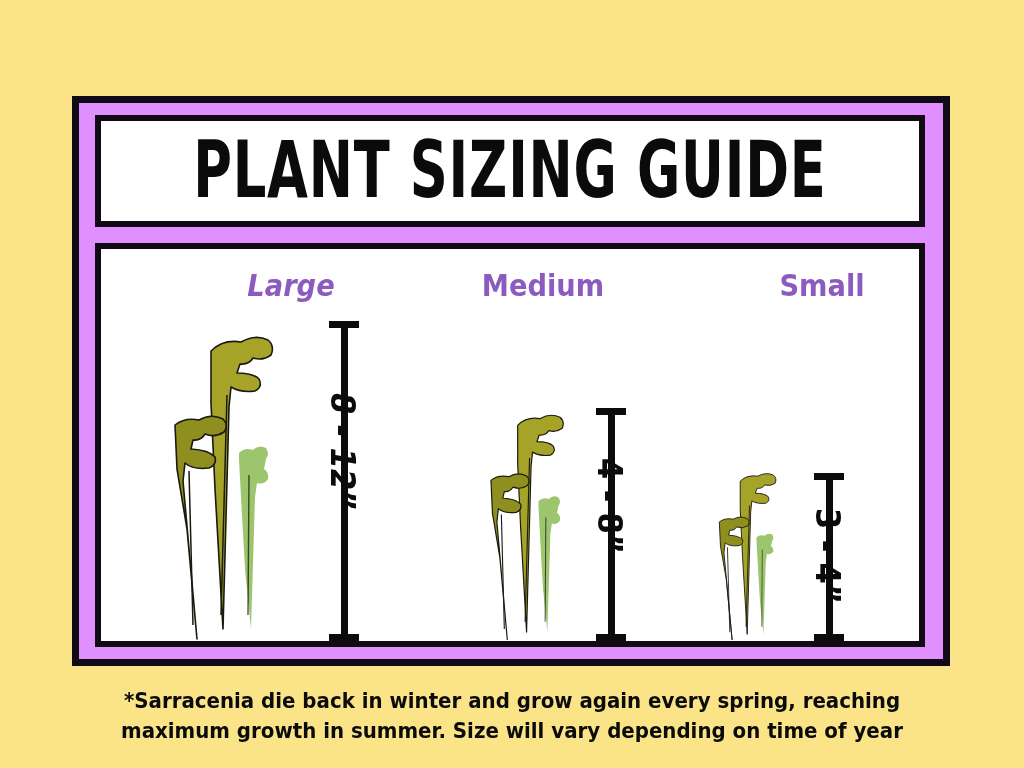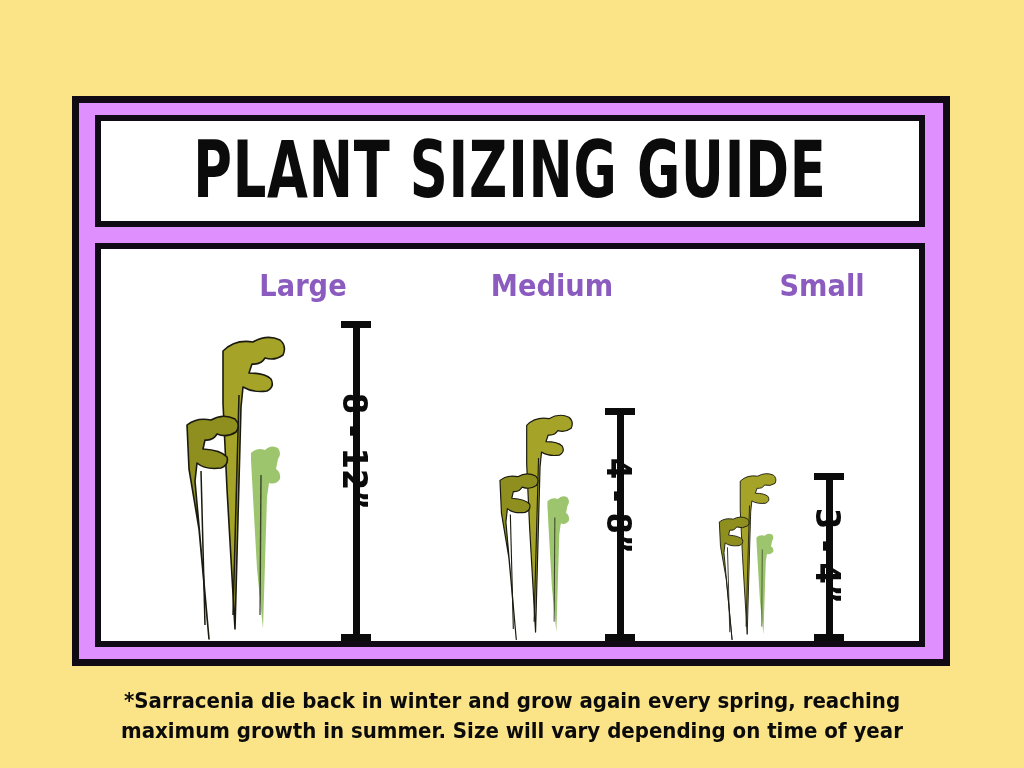--- a/index.html
+++ b/index.html
@@ -161,21 +161,21 @@
 <div id="poster">
 
   <div id="frame"></div>
 
   <div id="title-box">
     <div id="title-text">PLANT SIZING GUIDE</div>
   </div>
 
   <div id="main-panel">
 
-  <div class="plant-group" style="left: 12px; width: 820px; height: 392px;">
+  <div class="plant-group" style="left: 0px; width: 820px; height: 392px; font-style: italic;">
         <div class="size-label" style="left: 130px; bottom: 340px; width: 120px;">Large</div>
         <div class="plant-art" style="left: 70px; width: 124px; height: 312px;">
   <svg viewBox="0 0 124 312" preserveAspectRatio="none" xmlns="http://www.w3.org/2000/svg">
     <g stroke="#1a1a10" stroke-width="1.6" stroke-linejoin="round">
 
       <path d="M68 131 L68 124 Q74 118 82 121 Q88 115 95 119 Q99 125 95 130
                L93 140 Q98 143 97 150 Q93 156 86 154 L84 168
                L80 300 L74 240 L70 168 Z" fill="#9cc56e" stroke="none"></path>
       <path d="M78 146 L77 286" stroke="#1a1a10" stroke-width="1.4" fill="none" opacity="0.75"></path>
 
@@ -193,21 +193,21 @@
     </g>
   </svg>
         </div>
         <div class="measure" style="left: 228px; width: 30px; height: 320px;">
           <div class="stem"></div>
           <div class="cap cap-top"></div>
           <div class="cap cap-bottom"></div>
         </div>
         <div class="measure-label" style="left: 258px; bottom: 215px;">8 - 12”</div>
       </div>
-      <div class="plant-group" style="left: 11px; width: 820px; height: 392px;">
+      <div class="plant-group" style="left: 2px; width: 820px; height: 392px;">
         <div class="size-label" style="left: 360px; bottom: 340px; width: 160px;">Medium</div>
         <div class="plant-art" style="left: 385px; width: 92px; height: 232px;">
   <svg viewBox="0 0 124 312" preserveAspectRatio="none" xmlns="http://www.w3.org/2000/svg">
     <g stroke="#1a1a10" stroke-width="1.6" stroke-linejoin="round">
 
       <path d="M68 131 L68 124 Q74 118 82 121 Q88 115 95 119 Q99 125 95 130
                L93 140 Q98 143 97 150 Q93 156 86 154 L84 168
                L80 300 L74 240 L70 168 Z" fill="#9cc56e" stroke="none"></path>
       <path d="M78 146 L77 286" stroke="#1a1a10" stroke-width="1.4" fill="none" opacity="0.75"></path>
 

